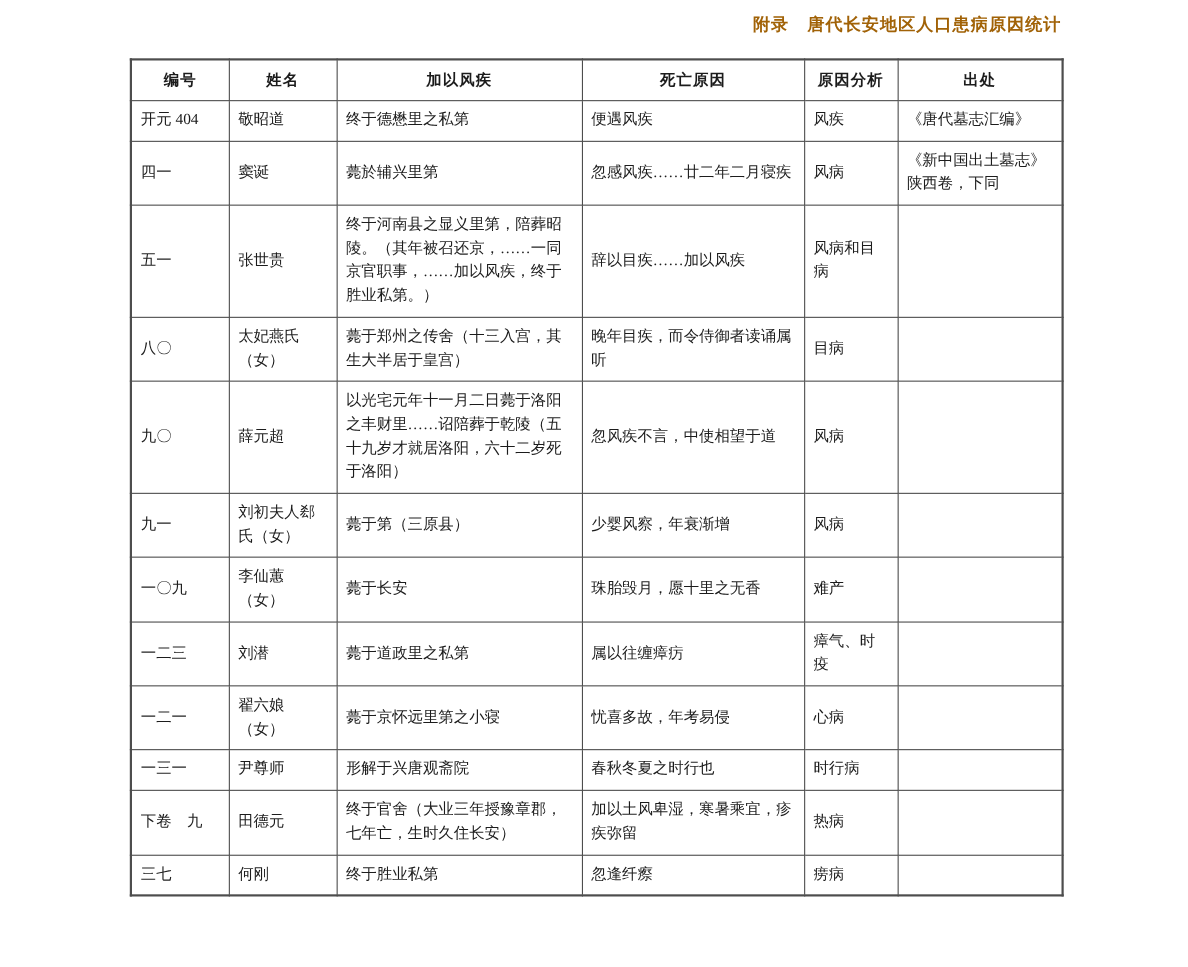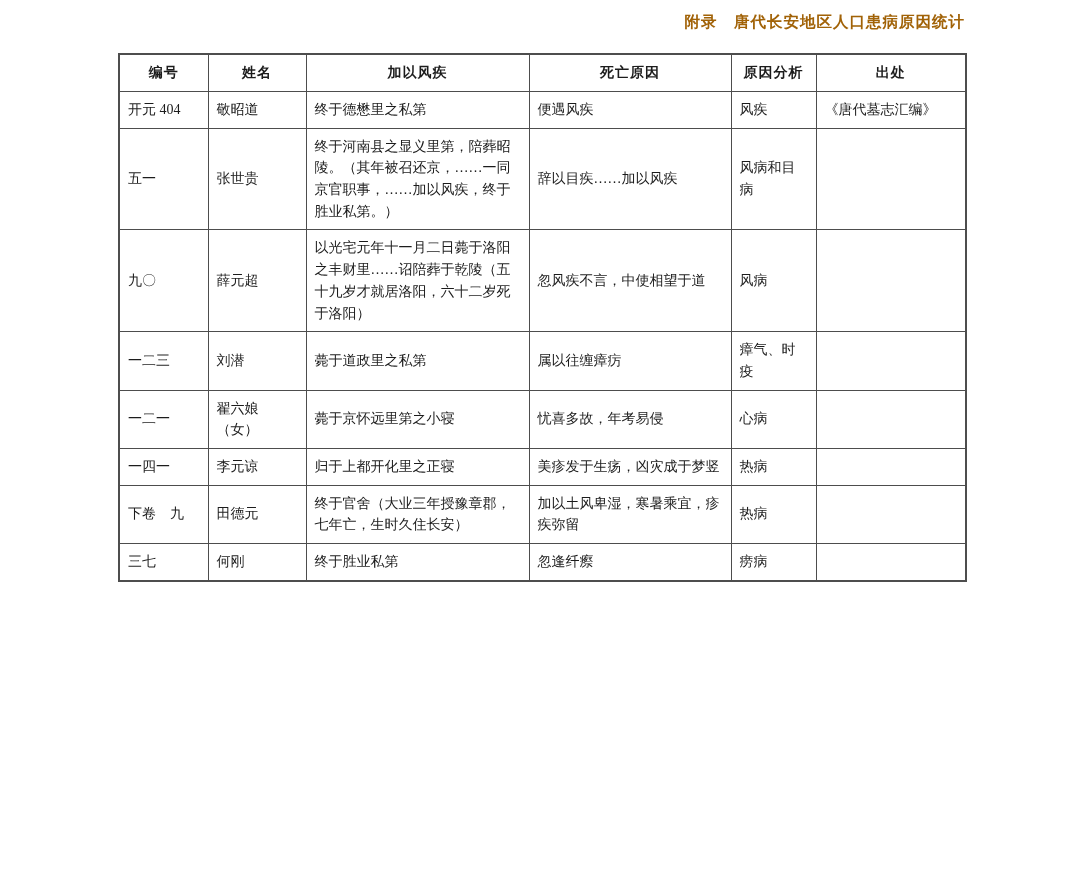--- a/index.html
+++ b/index.html
@@ -100,57 +100,89 @@
     <tbody id="table-body">
         <tr>
           <td class="cell-id">开元 404</td>
           <td class="cell-name">敬昭道</td>
           <td class="cell-place">终于德懋里之私第</td>
           <td class="cell-cause">便遇风疾</td>
           <td class="cell-analysis">风疾</td>
           <td class="cell-source">《唐代墓志汇编》</td>
         </tr>
         <tr>
+          <td class="cell-id">四一</td>
+          <td class="cell-name">窦诞</td>
+          <td class="cell-place">薨於辅兴里第</td>
+          <td class="cell-cause">忽感风疾……廿二年二月寝疾</td>
+          <td class="cell-analysis">风病</td>
+          <td class="cell-source">《新中国出土墓志》陕西卷，下同</td>
+        </tr>
+        <tr>
           <td class="cell-id">五一</td>
           <td class="cell-name">张世贵</td>
           <td class="cell-place">终于河南县之显义里第，陪葬昭陵。（其年被召还京，……一同京官职事，……加以风疾，终于胜业私第。）</td>
           <td class="cell-cause">辞以目疾……加以风疾</td>
           <td class="cell-analysis">风病和目病</td>
           <td class="cell-source"></td>
         </tr>
         <tr>
+          <td class="cell-id">八〇</td>
+          <td class="cell-name">太妃燕氏（女）</td>
+          <td class="cell-place">薨于郑州之传舍（十三入宫，其生大半居于皇宫）</td>
+          <td class="cell-cause">晚年目疾，而令侍御者读诵属听</td>
+          <td class="cell-analysis">目病</td>
+          <td class="cell-source"></td>
+        </tr>
+        <tr>
           <td class="cell-id">九〇</td>
           <td class="cell-name">薛元超</td>
           <td class="cell-place">以光宅元年十一月二日薨于洛阳之丰财里……诏陪葬于乾陵（五十九岁才就居洛阳，六十二岁死于洛阳）</td>
           <td class="cell-cause">忽风疾不言，中使相望于道</td>
           <td class="cell-analysis">风病</td>
           <td class="cell-source"></td>
         </tr>
         <tr>
+          <td class="cell-id">九一</td>
+          <td class="cell-name">刘初夫人郄氏（女）</td>
+          <td class="cell-place">薨于第（三原县）</td>
+          <td class="cell-cause">少婴风察，年衰渐增</td>
+          <td class="cell-analysis">风病</td>
+          <td class="cell-source"></td>
+        </tr>
+        <tr>
+          <td class="cell-id">一〇九</td>
+          <td class="cell-name">李仙蕙（女）</td>
+          <td class="cell-place">薨于长安</td>
+          <td class="cell-cause">珠胎毁月，愿十里之无香</td>
+          <td class="cell-analysis">难产</td>
+          <td class="cell-source"></td>
+        </tr>
+        <tr>
           <td class="cell-id">一二三</td>
           <td class="cell-name">刘潜</td>
           <td class="cell-place">薨于道政里之私第</td>
           <td class="cell-cause">属以往缠瘴疠</td>
           <td class="cell-analysis">瘴气、时疫</td>
           <td class="cell-source"></td>
         </tr>
         <tr>
           <td class="cell-id">一二一</td>
           <td class="cell-name">翟六娘（女）</td>
           <td class="cell-place">薨于京怀远里第之小寝</td>
           <td class="cell-cause">忧喜多故，年考易侵</td>
           <td class="cell-analysis">心病</td>
           <td class="cell-source"></td>
         </tr>
         <tr>
-          <td class="cell-id">一四一</td>
-          <td class="cell-name">李元谅</td>
-          <td class="cell-place">归于上都开化里之正寝</td>
-          <td class="cell-cause">美疹发于生疡，凶灾成于梦竖</td>
-          <td class="cell-analysis">热病</td>
+          <td class="cell-id">一三一</td>
+          <td class="cell-name">尹尊师</td>
+          <td class="cell-place">形解于兴唐观斋院</td>
+          <td class="cell-cause">春秋冬夏之时行也</td>
+          <td class="cell-analysis">时行病</td>
           <td class="cell-source"></td>
         </tr>
         <tr>
           <td class="cell-id">下卷　九</td>
           <td class="cell-name">田德元</td>
           <td class="cell-place">终于官舍（大业三年授豫章郡，七年亡，生时久住长安）</td>
           <td class="cell-cause">加以土风卑湿，寒暑乘宜，疹疾弥留</td>
           <td class="cell-analysis">热病</td>
           <td class="cell-source"></td>
         </tr>

